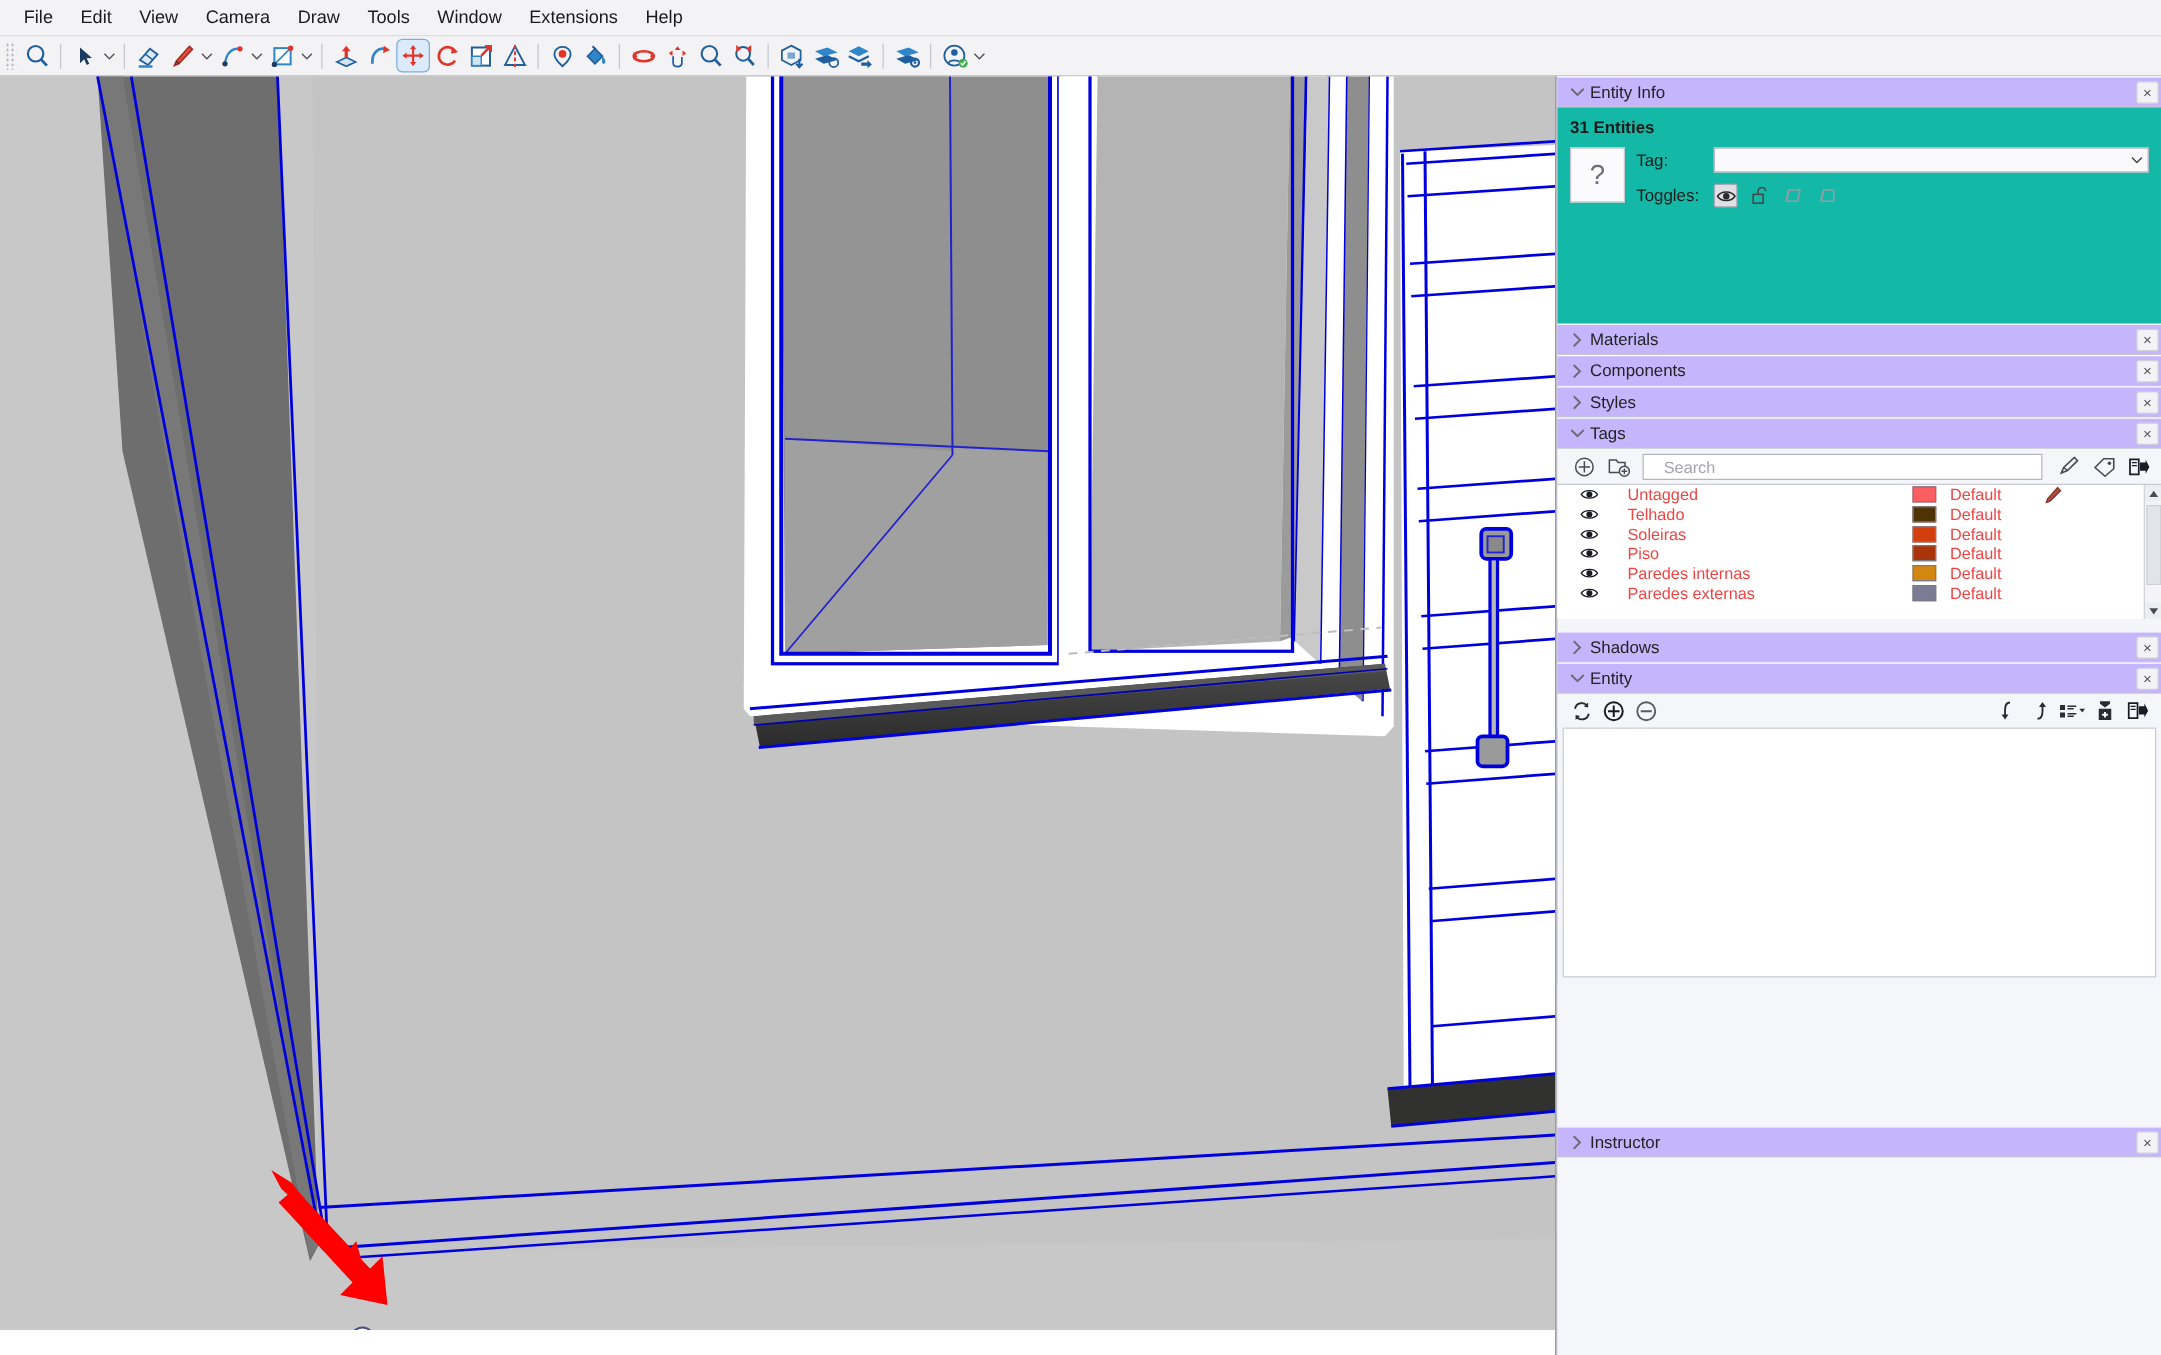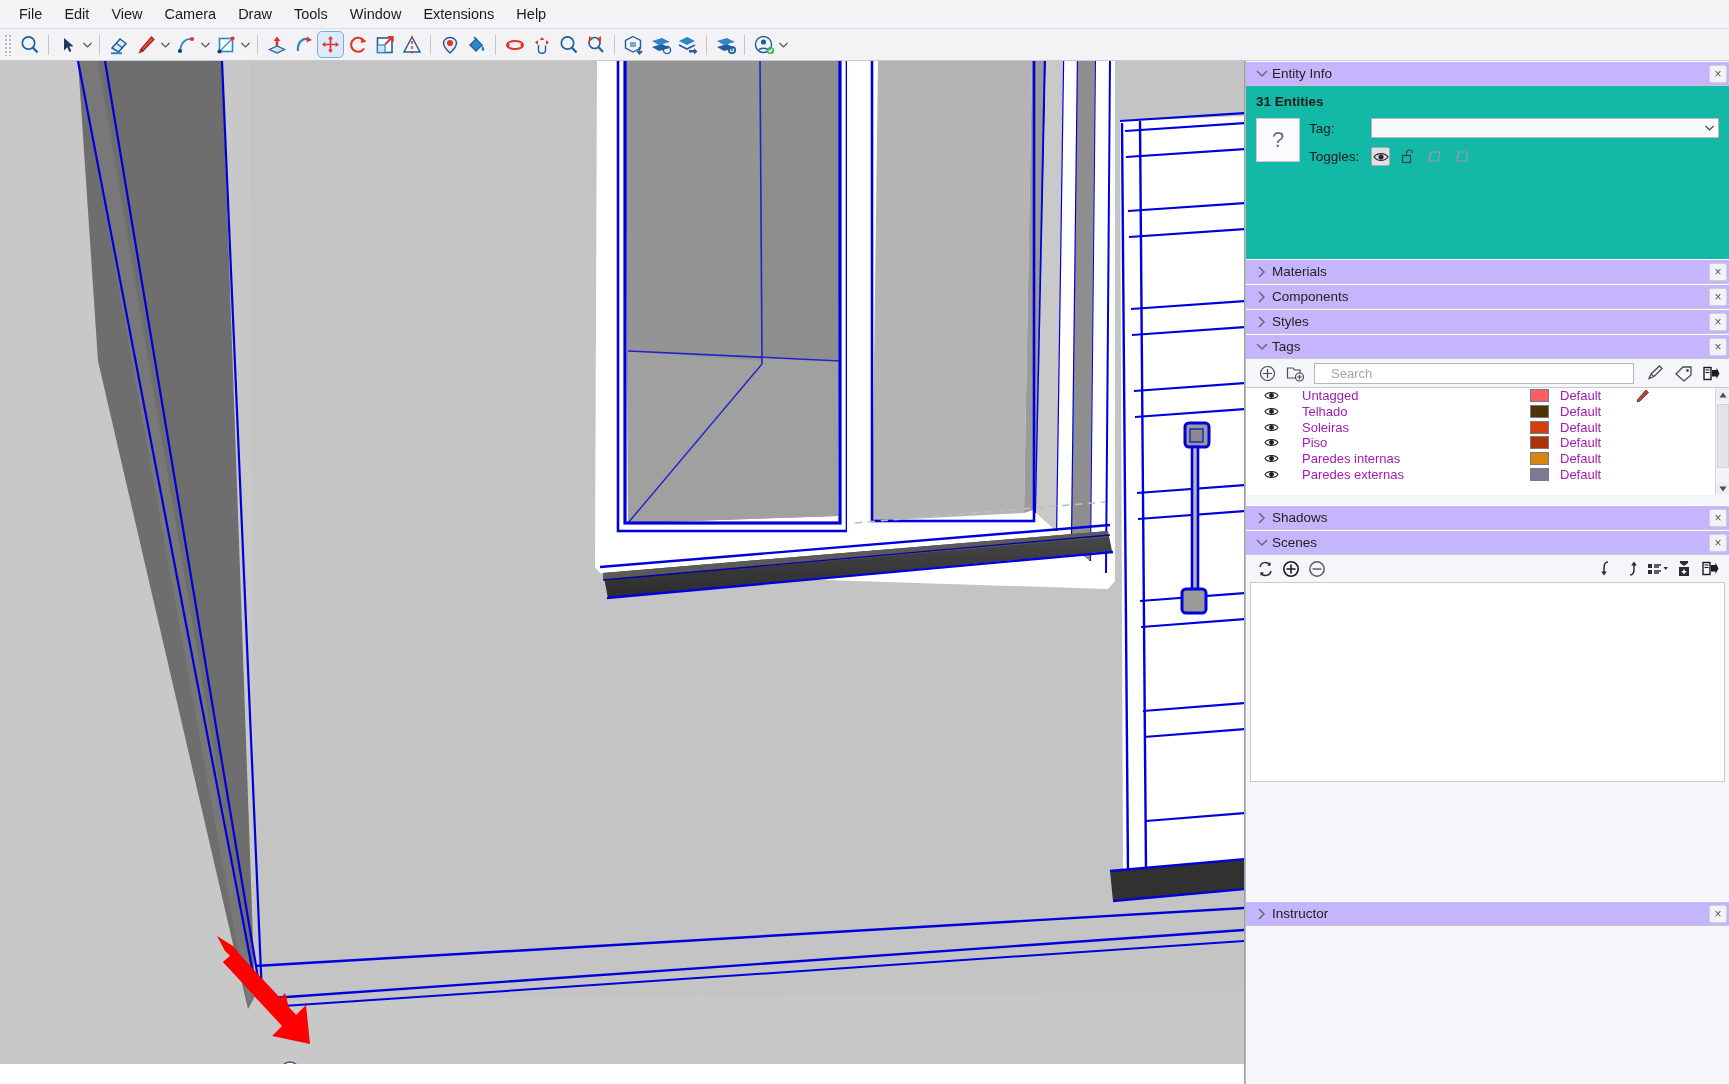--- a/index.html
+++ b/index.html
@@ -142,21 +142,21 @@
   .tags-table { background: #ffffff; border-top: 1px solid #c9c9d3; position: relative; }
   .tt-head { display: flex; height: 19px; background: #f4f5f8; border-bottom: 1px solid #c9c9d3; font-size: 13px; color: #222; }
   .tt-head .c { border-right: 1px solid #d2d2dc; display: flex; align-items: center; padding-left: 6px; }
   .c-eye { width: 50px; }
   .c-name { width: 228px; justify-content: space-between; padding-right: 5px; }
   .c-color { width: 30px; }
   .c-dash { width: 75px; }
   .c-last { flex: 1 1 auto; border-right: none !important; }
 
   .tt-rows { background: #fff; }
-  .tt-row { display: flex; height: 15.7px; align-items: center; font-size: 13px; color: #a21caf; cursor: default; }
+  .tt-row { display: flex; height: 15.7px; align-items: center; font-size: 13px; color: #ef4444; cursor: default; }
   .tt-row .c { display: flex; align-items: center; height: 100%; }
   .tt-row .c-eye { justify-content: center; padding-left: 0; }
   .tt-row .c-name { padding-left: 6px; justify-content: flex-start; }
   .tt-row .c-color { justify-content: center; padding-left: 0; }
   .tt-row .c-dash { padding-left: 6px; }
   .sw { width: 19px; height: 13px; border: 1px solid #7a7a86; }
   .tt-scroll { position: absolute; right: 0; top: 0; width: 14px; height: 100%; background: #f4f4f8; border-left: 1px solid #d3d3dc; }
   .tt-scroll .arr { height: 13px; display: flex; align-items: center; justify-content: center; background: #eceef2; }
   .tt-scroll .thumb { position: absolute; left: 1px; width: 12px; background: #e3e3ea; border: 1px solid #d0d0d8; }
 
@@ -777,21 +777,21 @@
         <span class="ph-label">Shadows</span>
         <span class="panel-close">×</span>
       </div>
 
       <div class="panel-header">
         <span class="chev">
           <svg width="12" height="9" viewBox="0 0 12 9">
               <path d="M1 2 L6 7 L11 2" fill="none" stroke="#6a6a74" stroke-width="1.5"></path>
             </svg>
         </span>
-        <span class="ph-label">Scenes</span>
+        <span class="ph-label">Entity</span>
         <span class="panel-close">×</span>
       </div>
       <div class="scenes-toolbar">
         <span class="ic-btn">
           <svg width="17" height="16" viewBox="0 0 17 16">
               <path d="M3 6 A5.5 5.5 0 0 1 13 4" fill="none" stroke="#2b2b35" stroke-width="1.5"></path>
               <path d="M14 10 A5.5 5.5 0 0 1 4 12" fill="none" stroke="#2b2b35" stroke-width="1.5"></path>
               <path d="M13.5 1 L13.5 5 L10 4.2 Z" fill="#2b2b35"></path>
               <path d="M3.5 15 L3.5 11 L7 11.8 Z" fill="#2b2b35"></path>
             </svg>

